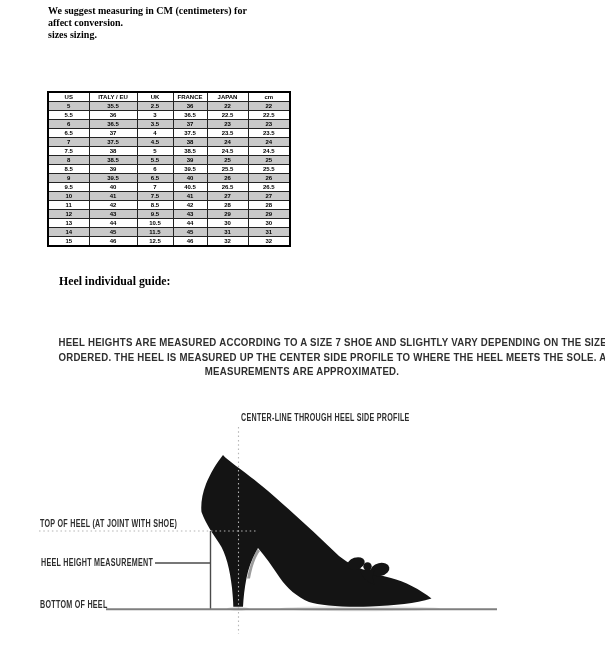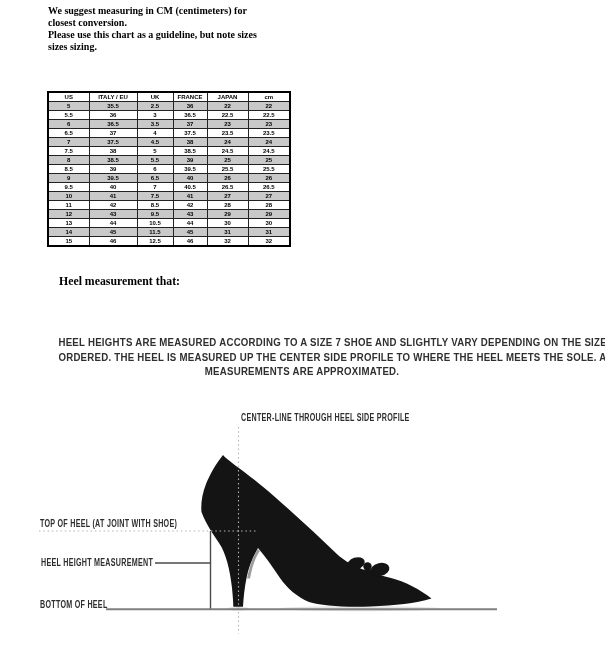--- a/index.html
+++ b/index.html
@@ -36,22 +36,21 @@
   #lbl-height{left:41px;top:556px;}
   #lbl-bottom{left:40px;top:598px;}
 
   #heel-diagram{left:0;top:400px;}
 </style>
 </head>
 <body>
 
 <div id="intro" class="abs">
     <div>We suggest measuring in CM (centimeters) for</div>
-    <div>closest conversion.</div>
-    <div>Please use this chart as a guideline, but note sizes</div>
+    <div>affect conversion.</div>
     <div>sizes sizing.</div>
   </div>
 
 <table id="size-chart" class="abs">
   <colgroup>
     <col style="width:41px">
       <col style="width:48px">
       <col style="width:36px">
     <col style="width:34px">
       <col style="width:41px">
@@ -192,21 +191,21 @@
         <td>15</td>
         <td>46</td>
         <td>12.5</td>
         <td>46</td>
         <td>32</td>
         <td>32</td>
       </tr>
     </tbody>
 </table>
 
-<div id="guide-heading" class="abs">Heel measurement that:</div>
+<div id="guide-heading" class="abs">Heel individual guide:</div>
 
 <div id="note" class="abs">
     <div>HEEL HEIGHTS ARE MEASURED ACCORDING TO A SIZE 7 SHOE AND SLIGHTLY VARY DEPENDING ON THE SIZE</div>
     <div>ORDERED. THE HEEL IS MEASURED UP THE CENTER SIDE PROFILE TO WHERE THE HEEL MEETS THE SOLE. ALL HEEL</div>
     <div>MEASUREMENTS ARE APPROXIMATED.</div>
   </div>
 
 <div id="lbl-center" class="lbl">CENTER-LINE THROUGH HEEL SIDE PROFILE</div>
 <div id="lbl-top" class="lbl">TOP OF HEEL (AT JOINT WITH SHOE)</div>
 <div id="lbl-height" class="lbl">HEEL HEIGHT MEASUREMENT</div>

